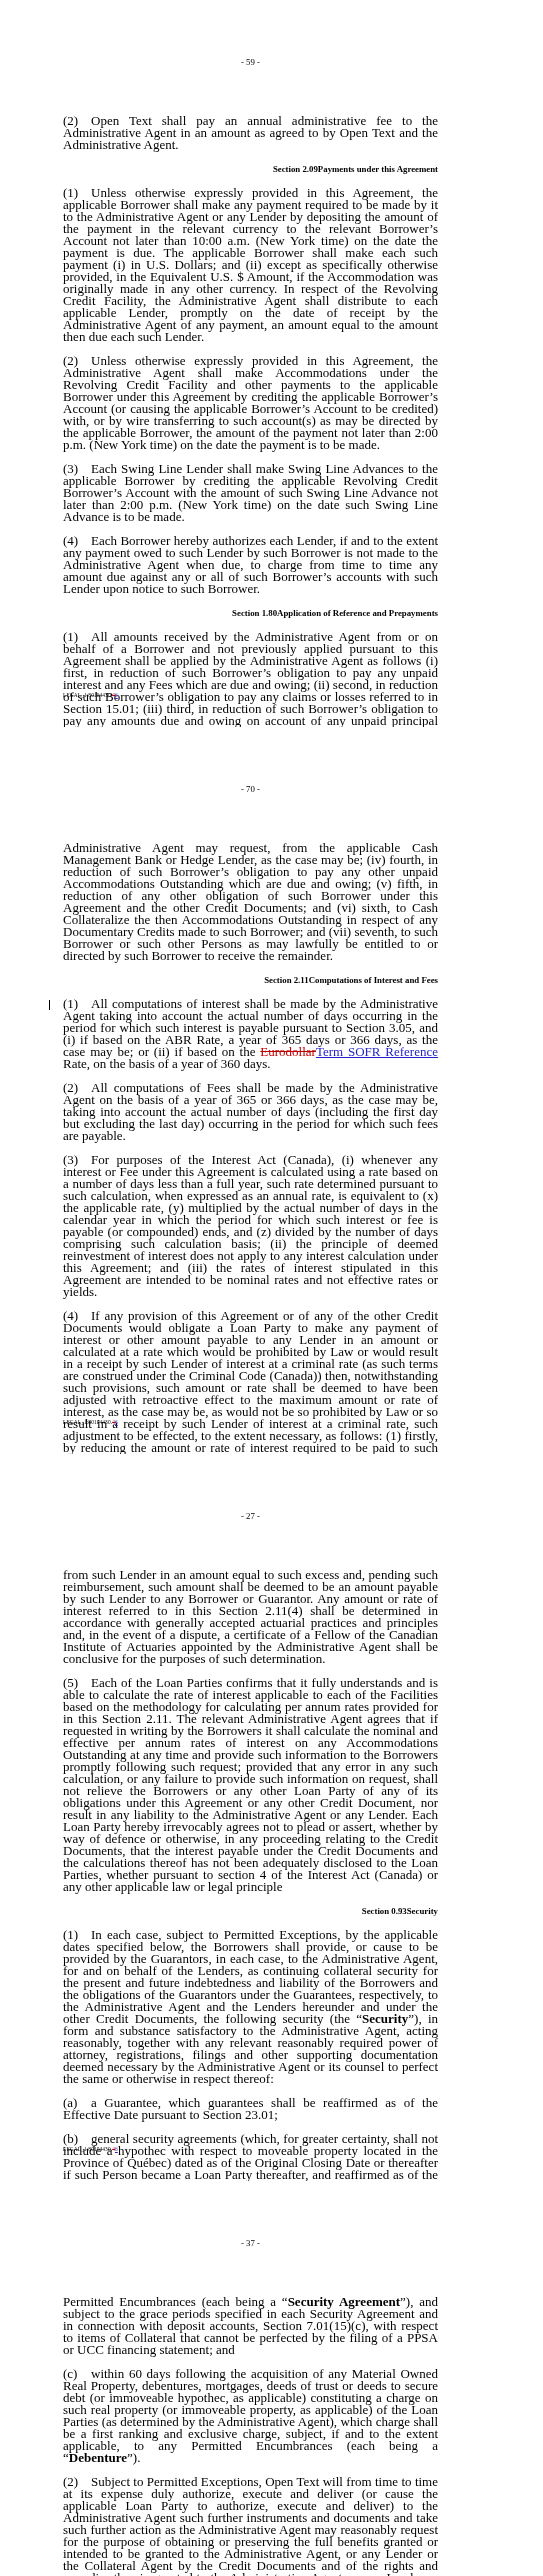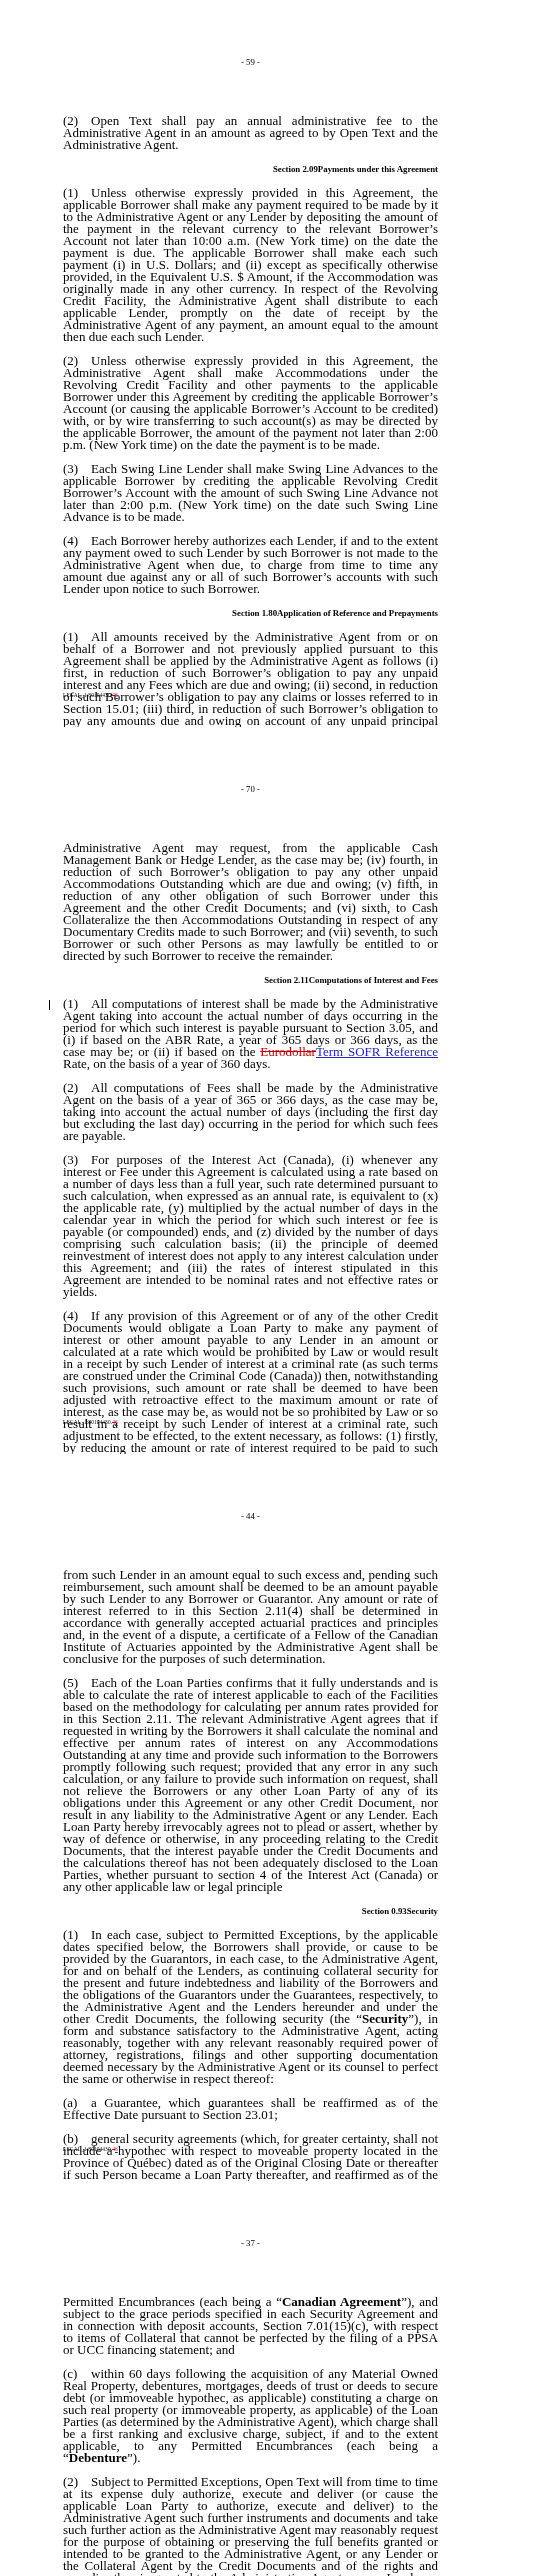--- a/index.html
+++ b/index.html
@@ -63,33 +63,33 @@
         <p class="para">Administrative Agent may request, from the applicable Cash Management Bank or Hedge Lender, as the case may be; (iv) fourth, in reduction of such Borrower’s obligation to pay any other unpaid Accommodations Outstanding which are due and owing; (v) fifth, in reduction of any other obligation of such Borrower under this Agreement and the other Credit Documents; and (vi) sixth, to Cash Collateralize the then Accommodations Outstanding in respect of any Documentary Credits made to such Borrower; and (vii) seventh, to such Borrower or such other Persons as may lawfully be entitled to or directed by such Borrower to receive the remainder.</p>
         <p class="heading"><span class="h-num">Section 2.11</span><span>Computations of Interest and Fees</span></p>
         <p class="para"><span class="num">(1)</span>All computations of interest shall be made by the Administrative Agent taking into account the actual number of days occurring in the period for which such interest is payable pursuant to Section 3.05, and (i) if based on the ABR Rate, a year of 365 days or 366 days, as the case may be; or (ii) if based on the <span class="del">Eurodollar</span><span class="ins">Term SOFR Reference</span> Rate, on the basis of a year of 360 days.</p>
         <p class="para"><span class="num">(2)</span>All computations of Fees shall be made by the Administrative Agent on the basis of a year of 365 or 366 days, as the case may be, taking into account the actual number of days (including the first day but excluding the last day) occurring in the period for which such fees are payable.</p>
         <p class="para"><span class="num">(3)</span>For purposes of the <span class="it">Interest Act</span> (Canada), (i) whenever any interest or Fee under this Agreement is calculated using a rate based on a number of days less than a full year, such rate determined pursuant to such calculation, when expressed as an annual rate, is equivalent to (x) the applicable rate, (y) multiplied by the actual number of days in the calendar year in which the period for which such interest or fee is payable (or compounded) ends, and (z) divided by the number of days comprising such calculation basis; (ii) the principle of deemed reinvestment of interest does not apply to any interest calculation under this Agreement; and (iii) the rates of interest stipulated in this Agreement are intended to be nominal rates and not effective rates or yields.</p>
         <p class="para"><span class="num">(4)</span>If any provision of this Agreement or of any of the other Credit Documents would obligate a Loan Party to make any payment of interest or other amount payable to any Lender in an amount or calculated at a rate which would be prohibited by Law or would result in a receipt by such Lender of interest at a criminal rate (as such terms are construed under the <span class="it">Criminal Code</span> (Canada)) then, notwithstanding such provisions, such amount or rate shall be deemed to have been adjusted with retroactive effect to the maximum amount or rate of interest, as the case may be, as would not be so prohibited by Law or so result in a receipt by such Lender of interest at a criminal rate, such adjustment to be effected, to the extent necessary, as follows: (1) firstly, by reducing the amount or rate of interest required to be paid to such Lender under the applicable Credit Document, and (2) thereafter, by reducing any fees, commissions, premiums and other amounts required to be paid to such Lender which would constitute “interest” for purposes of Section 347 of the <span class="it">Criminal Code</span> (Canada). Notwithstanding the foregoing, and after giving effect to all adjustments contemplated thereby, if a Lender shall have received an amount in excess of the maximum permitted by that section of the <span class="it">Criminal Code</span> (Canada), the Loan Party paying the amount shall be entitled, by notice in writing to such Lender, to obtain reimbursement</p>
       </div>
       <div class="pg-footer">LEGAL_1:80104430.<span class="del">4</span><span class="ins">6</span></div>
     </section>
     <section class="page">
-      <div class="page-header">- 44 -</div>
+      <div class="page-header">- 27 -</div>
       <div class="page-body">
         <p class="para">from such Lender in an amount equal to such excess and, pending such reimbursement, such amount shall be deemed to be an amount payable by such Lender to any Borrower or Guarantor. Any amount or rate of interest referred to in this Section 2.11(4) shall be determined in accordance with generally accepted actuarial practices and principles and, in the event of a dispute, a certificate of a Fellow of the Canadian Institute of Actuaries appointed by the Administrative Agent shall be conclusive for the purposes of such determination.</p>
         <p class="para"><span class="num">(5)</span>Each of the Loan Parties confirms that it fully understands and is able to calculate the rate of interest applicable to each of the Facilities based on the methodology for calculating per annum rates provided for in this Section 2.11. The relevant Administrative Agent agrees that if requested in writing by the Borrowers it shall calculate the nominal and effective per annum rates of interest on any Accommodations Outstanding at any time and provide such information to the Borrowers promptly following such request; provided that any error in any such calculation, or any failure to provide such information on request, shall not relieve the Borrowers or any other Loan Party of any of its obligations under this Agreement or any other Credit Document, nor result in any liability to the Administrative Agent or any Lender. Each Loan Party hereby irrevocably agrees not to plead or assert, whether by way of defence or otherwise, in any proceeding relating to the Credit Documents, that the interest payable under the Credit Documents and the calculations thereof has not been adequately disclosed to the Loan Parties, whether pursuant to section 4 of the <span class="it">Interest Act</span> (Canada) or any other applicable law or legal principle</p>
         <p class="heading"><span class="h-num">Section 0.93</span><span>Security</span></p>
         <p class="para"><span class="num">(1)</span>In each case, subject to Permitted Exceptions, by the applicable dates specified below, the Borrowers shall provide, or cause to be provided by the Guarantors, in each case, to the Administrative Agent, for and on behalf of the Lenders, as continuing collateral security for the present and future indebtedness and liability of the Borrowers and the obligations of the Guarantors under the Guarantees, respectively, to the Administrative Agent and the Lenders hereunder and under the other Credit Documents, the following security (the “<span class="bd">Security</span>”), in form and substance satisfactory to the Administrative Agent, acting reasonably, together with any relevant reasonably required power of attorney, registrations, filings and other supporting documentation deemed necessary by the Administrative Agent or its counsel to perfect the same or otherwise in respect thereof:</p>
         <p class="para"><span class="num">(a)</span>a Guarantee, which guarantees shall be reaffirmed as of the Effective Date pursuant to Section 23.01;</p>
         <p class="para"><span class="num">(b)</span>general security agreements (which, for greater certainty, shall not include a hypothec with respect to moveable property located in the Province of Québec) dated as of the Original Closing Date or thereafter if such Person became a Loan Party thereafter, and reaffirmed as of the Effective Date pursuant to Section 23.01, constituting a security interest in all personal property (or moveable property, as applicable) and assets of the Loan Parties (including all contract rights, inventory, accounts, general intangibles, Equity Securities, deposit accounts, trademarks, trade names, other intellectual property, equipment and proceeds of the foregoing), which security interest shall be of first priority, subject, if and to the extent applicable, to any</p>
       </div>
       <div class="pg-footer">LEGAL_1:80104430.<span class="del">4</span><span class="ins">6</span></div>
     </section>
     <section class="page">
       <div class="page-header">- 37 -</div>
       <div class="page-body">
-        <p class="para">Permitted Encumbrances (each being a “<span class="bd">Canadian Agreement</span>”), and subject to the grace periods specified in each Security Agreement and in connection with deposit accounts, Section 7.01(15)(c), with respect to items of Collateral that cannot be perfected by the filing of a PPSA or UCC financing statement; and</p>
+        <p class="para">Permitted Encumbrances (each being a “<span class="bd">Security Agreement</span>”), and subject to the grace periods specified in each Security Agreement and in connection with deposit accounts, Section 7.01(15)(c), with respect to items of Collateral that cannot be perfected by the filing of a PPSA or UCC financing statement; and</p>
         <p class="para"><span class="num">(c)</span>within 60 days following the acquisition of any Material Owned Real Property, debentures, mortgages, deeds of trust or deeds to secure debt (or immoveable hypothec, as applicable) constituting a charge on such real property (or immoveable property, as applicable) of the Loan Parties (as determined by the Administrative Agent), which charge shall be a first ranking and exclusive charge, subject, if and to the extent applicable, to any Permitted Encumbrances (each being a “<span class="bd">Debenture</span>”).</p>
         <p class="para"><span class="num">(2)</span>Subject to Permitted Exceptions, Open Text will from time to time at its expense duly authorize, execute and deliver (or cause the applicable Loan Party to authorize, execute and deliver) to the Administrative Agent such further instruments and documents and take such further action as the Administrative Agent may reasonably request for the purpose of obtaining or preserving the full benefits granted or intended to be granted to the Administrative Agent, or any Lender or the Collateral Agent by the Credit Documents and of the rights and remedies therein granted to the Administrative Agent, or any Lender or the Collateral Agent, including the filing of financing statements or other documents under any Law with respect to the Encumbrances created thereby. The Loan Parties acknowledge that the Credit Documents have been prepared on the basis of Law in effect on the Effective Date, and that changes to Law may require the execution and delivery of different forms of documentation, and accordingly the Administrative Agent shall have the right (acting reasonably) to require that the Credit Documents be amended, supplemented or replaced (and Open Text shall, or shall cause the applicable Loan Party to duly authorize, execute and deliver to the Administrative Agent any such amendment, supplement or replacement reasonably requested by the Administrative Agent with respect to any of the Credit Documents) within 30 days of written request therefor (i) to reflect any change in Law, whether arising as a result of statutory amendments, court decisions or otherwise; (ii) to facilitate the creation and registration of appropriate forms of security in applicable jurisdictions; or (iii) to confer upon the Administrative Agent Encumbrances similar to the Encumbrances created or intended to be created by the Credit Documents.  Without limiting the generality of this Section 2.12(2), the Loan Parties agree that if any such actions shall be required under applicable law as a result of the amendment and restatement of the Existing Credit Agreement into the form of this Agreement on the Effective Date, they shall promptly, or shall cause the applicable Loan Party to promptly, duly authorize, execute and deliver to the Administrative Agent any such amendment, supplement or replacement reasonably requested by the Administrative Agent with respect to any of the Credit Documents.</p>
       </div>
     </section>
   </main>
 
 
 </body></html>

